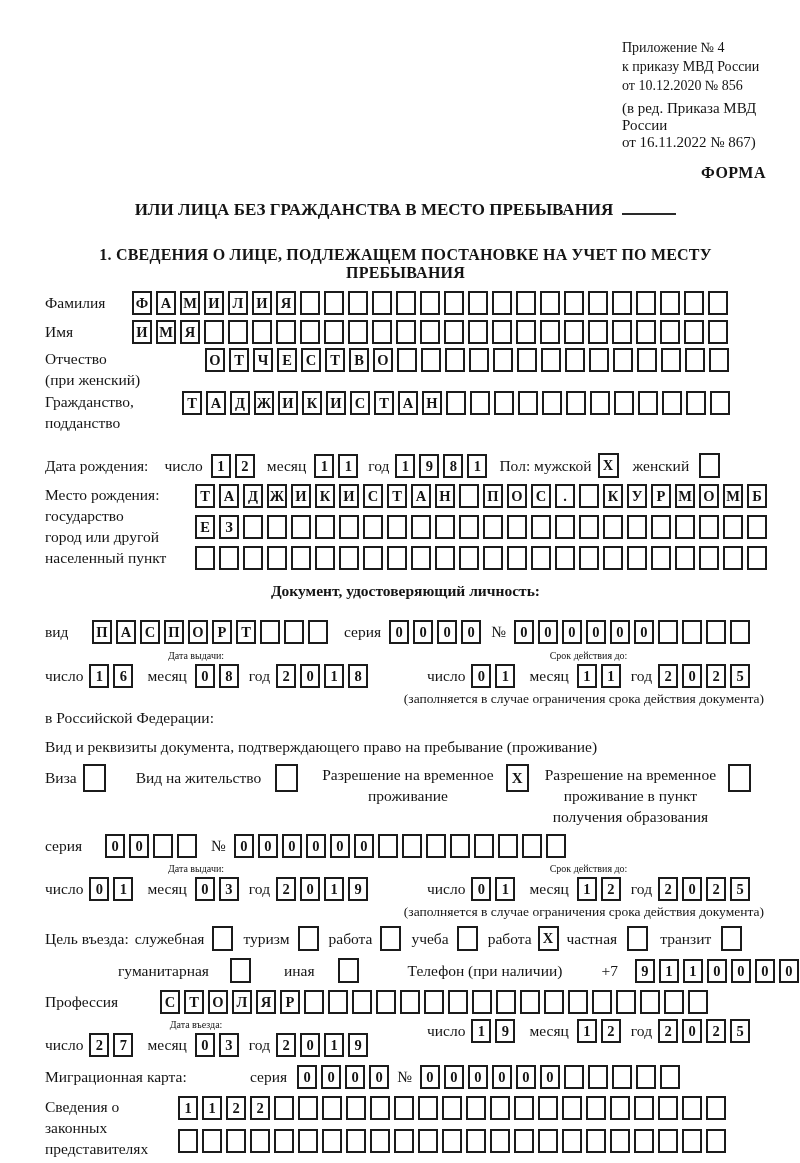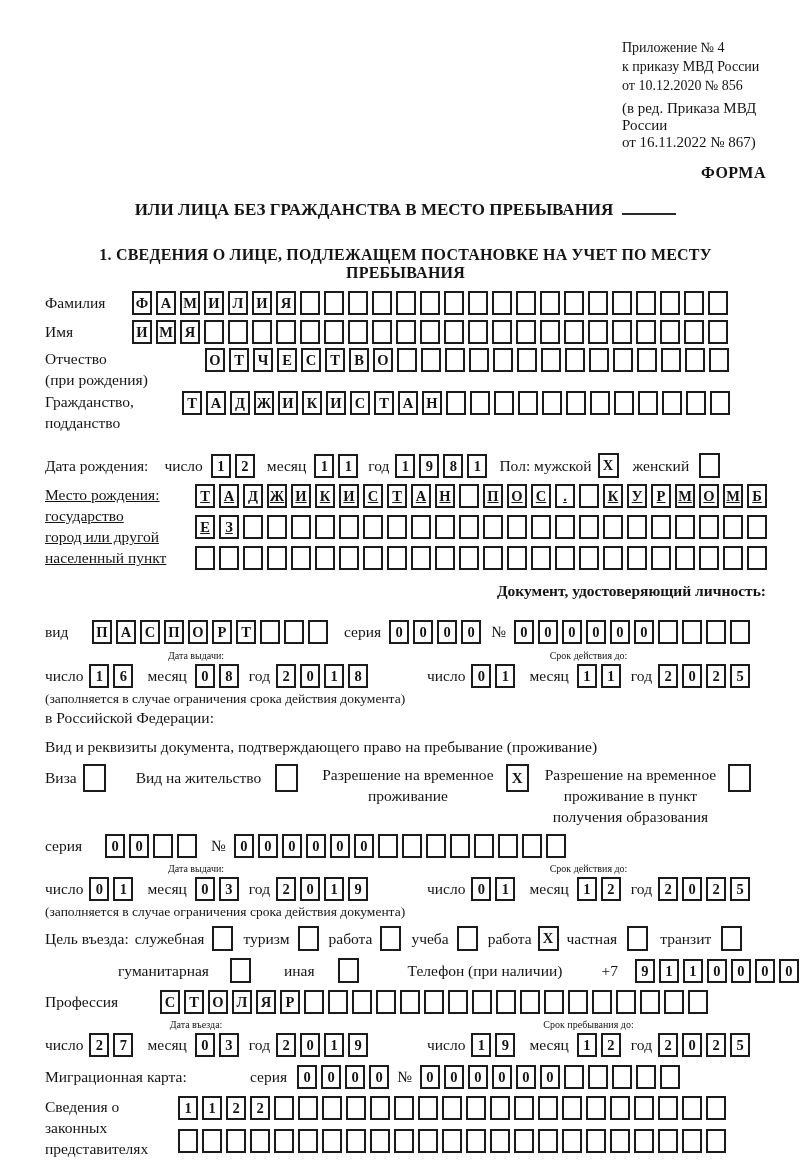--- a/index.html
+++ b/index.html
@@ -38,45 +38,45 @@
 
   .w87 { width:87px; flex:0 0 87px; }
   .w115 { width:115px; flex:0 0 115px; }
   .w133 { width:133px; flex:0 0 133px; }
   .w137 { width:137px; flex:0 0 137px; }
   .w150 { width:150px; flex:0 0 150px; }
   .w160 { width:160px; flex:0 0 160px; }
   .w163 { width:163px; flex:0 0 163px; }
 
   .mb5 { margin-bottom:5px; } .mb4 { margin-bottom:4px; } .mb6 { margin-bottom:6px; }
-  .mb2 { margin-bottom:12px;text-decoration:underline; } .mb1 { margin-bottom:1px; }
+  .mb2 { margin-bottom:12px; } .mb1 { margin-bottom:1px; }
 
   
   .inline-row { display:flex; align-items:center;margin-top:20px; }
   .ml6{margin-left:6px;} .ml8{margin-left:8px;} .ml10{margin-left:10px;} .ml12{margin-left:12px;}
   .ml14{margin-left:14px;} .ml16{margin-left:16px;} .ml24{margin-left:24px;text-align:right;}
   .ml30{margin-left:30px;} .ml40{margin-left:40px;}
 
   
   .two-col { display:flex; align-items:flex-start; }
   .label-stack div { line-height:21px; white-space:nowrap; }
   .cells-stack .cells { margin-bottom:7px; }
   .cells-stack .cells:last-child { margin-bottom:0; }
 
-  .center-heading { text-align:right; font-weight:bold; font-size:15.5px; margin:3px 0 4px 0; }
+  .center-heading { text-align:center; font-weight:bold; font-size:15.5px; margin:3px 0 4px 0; }
 
   
   .date-pair { display:flex; margin-top:5px; }
   .date-col { }
   .col-left { width:372px; flex:0 0 372px; }
   .date-heading { text-align:center; font-size:10px; margin-bottom:3px; }
   .col-left .date-heading { padding-right:70px; }
   .col-right .date-heading { padding-left:10px; }
   .date-fields { display:flex; align-items:center; }
-  .small-note { font-size:13.5px; margin-top:3px; padding-right:2px; }
+  .small-note { text-align:right; font-size:13.5px; margin-top:3px; padding-right:2px; }
 
   .intro { line-height:22px; margin-top:7px; }
 
   .options-row { display:flex; align-items:flex-start; margin-top:6px; }
   .opt-ml { text-align:center; line-height:21px; }
   .opt-lbl { line-height:28px; white-space:nowrap; }
 </style>
 </head>
 <body>
 
@@ -158,21 +158,21 @@
           <span class="cell"></span>
           <span class="cell"></span>
           <span class="cell"></span>
           <span class="cell"></span>
         </div>
     </div>
 
     <div class="row mb1">
       <div class="label-stack w160">
         <div class="lbl2">Отчество</div>
-        <div class="lbl2">(при рождения)</div>
+        <div class="lbl2">(при женский)</div>
       </div>
       <div class="cells">
           <span class="cell">О</span>
           <span class="cell">Т</span>
           <span class="cell">Ч</span>
           <span class="cell">Е</span>
           <span class="cell">С</span>
           <span class="cell">Т</span>
           <span class="cell">В</span>
           <span class="cell">О</span>
@@ -636,21 +636,20 @@
           <span class="lbl ml10">год</span>
           <div class="cells ml6">
               <span class="cell">2</span>
               <span class="cell">0</span>
               <span class="cell">1</span>
               <span class="cell">9</span>
             </div>
         </div>
       </div>
       <div class="date-col col-right">
-        <div class="date-heading">Срок пребывания до:</div>
         <div class="date-fields">
           <span class="lbl ml10">число</span>
           <div class="cells ml6">
               <span class="cell">1</span>
               <span class="cell">9</span>
             </div>
           <span class="lbl ml14">месяц</span>
           <div class="cells ml8">
               <span class="cell">1</span>
               <span class="cell">2</span>

